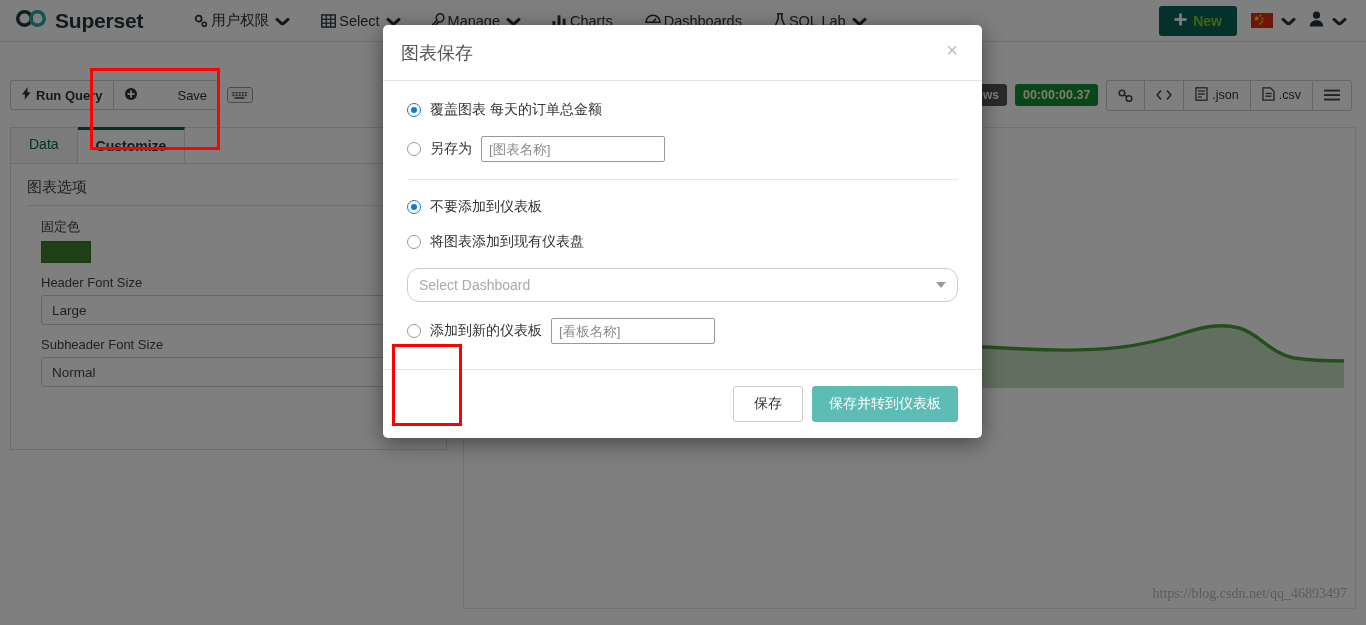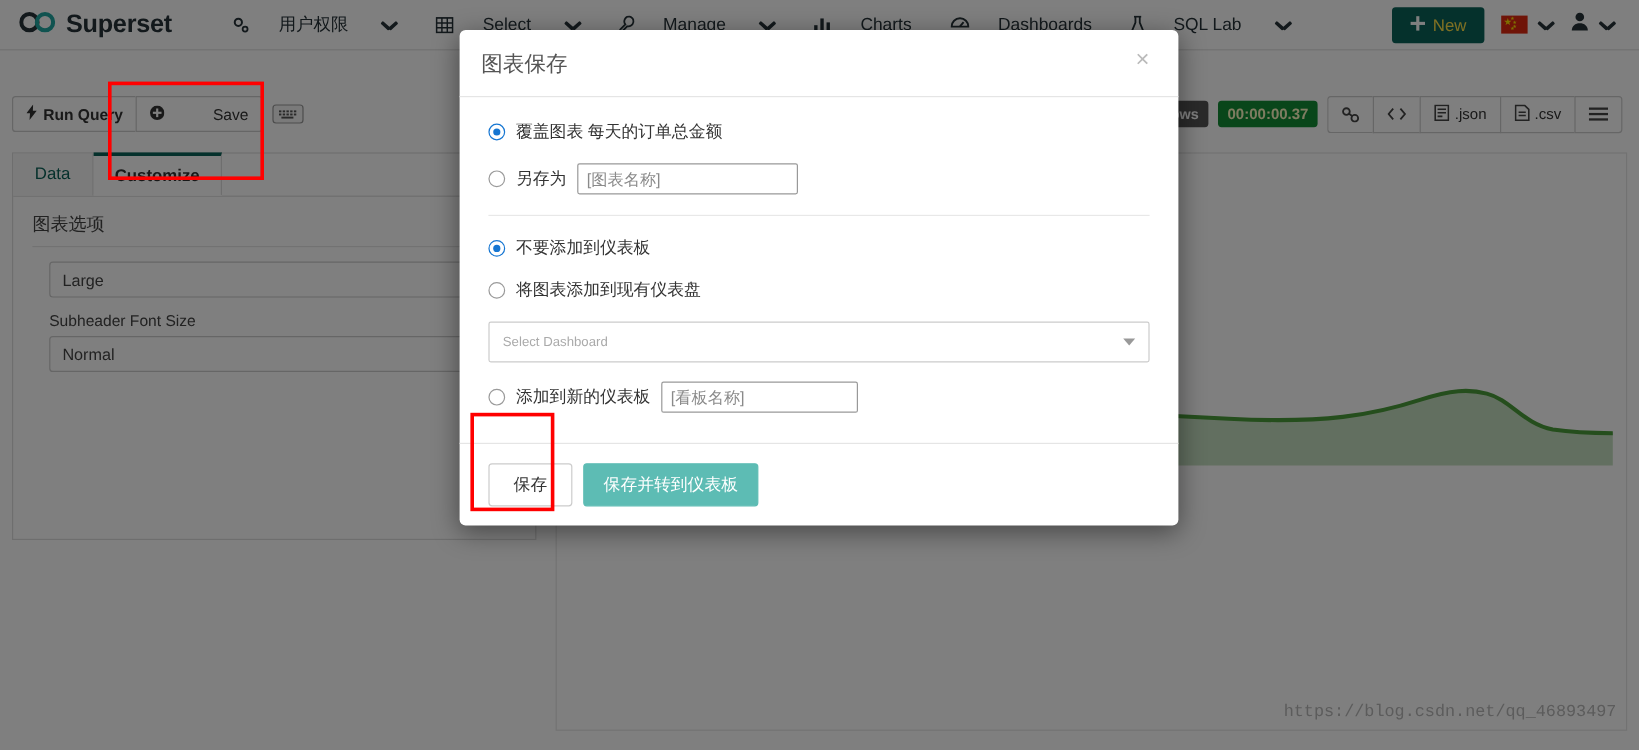--- a/index.html
+++ b/index.html
@@ -41,21 +41,21 @@
     display: flex; align-items: center; gap: 9px;
     margin-right: 34px;
   }
   .brand-logo { display: block; }
   .brand-text {
     font-size: 21px; font-weight: bold; color: #263238;
     letter-spacing: -0.2px;
   }
   .nav-items { display: flex; align-items: center; }
   .nav-item {
-    display: flex; align-items: center; gap: 24px;
+    display: flex; align-items: center; gap: 3px;
     font-size: 14.5px; color: #263238;
     padding: 0 16px; height: 42px; cursor: pointer;
   }
   .nav-icon { display: inline-flex; align-items: center; }
   .caret-thick {
     display:inline-block;
     width: 13px; height: 8px;
     margin-left: 4px;
     position: relative;
   }
@@ -66,23 +66,23 @@
   .caret-thick::before { left:0; transform: rotate(42deg); transform-origin: left center;}
   .caret-thick::after  { right:0; transform: rotate(-42deg); transform-origin: right center;}
 
   .nav-right {
     margin-left: auto;
     display: flex; align-items: center; gap: 14px;
     padding-right: 4px;
   }
   .btn-new {
     background: #0b6258;
-    color: #fde047;
+    color: #84cc16;
     border: none; border-radius: 3px;
-    font-size: 14px; font-weight: 400;
+    font-size: 14px; font-weight: 700;
     padding: 7px 15px;
     display: flex; align-items: center; gap: 6px;
     cursor: pointer;
   }
   .flag {
     width: 22px; height: 15px; background: #de2910;
     position: relative; display: inline-block;
   }
   .flag .star-big {
     position: absolute; left: 2px; top: 2px;
@@ -191,21 +191,21 @@
     width: 893px; height: 482px;
     background: #ffffff;
     border: 1px solid #e5e5e5;
     z-index: 11;
     overflow: hidden;
   }
   .chart-svg { display: block; }
   .watermark {
     position: absolute; right: 8px; bottom: 6px;
     font-size: 14px; color: #b8b8b8;
-    font-family: Liberation Mono, monospace;
+    font-family: Liberation Serif, serif;
   }
 
   
   .modal {
     position: absolute;
     left: 383px; top: 25px;
     width: 599px;
     background: #ffffff;
     border-radius: 5px;
     box-shadow: 0 5px 22px rgba(0,0,0,0.45);
@@ -243,36 +243,36 @@
     height: 26px; font-size: 13.5px; color: #333;
     padding: 0 7px; background: #fff;
     font-family: "Liberation Sans", sans-serif;
   }
   .text-input::placeholder { color: #8a8a8a; }
   .input-chart-name { width: 184px; }
   .input-dash-name { width: 164px; }
   .hr-sep { border: none; border-top: 1px solid #e8e8e8; margin: 4px 0 18px 0; }
   .dash-select {
     width: 100%; height: 34px;
-    border: 1px solid #cccccc; border-radius: 2px;
+    border: 1px solid #cccccc; border-radius: 12px;
     display: flex; align-items: center;
-    padding: 0 11px; font-size: 11px; color: #aaaaaa;
+    padding: 0 11px; font-size: 14px; color: #aaaaaa;
     margin-bottom: 16px; cursor: pointer; background: #fff; text-align: center;
   }
   .dash-select .sel-caret {
     margin-left: auto;
     width: 0; height: 0;
     border-left: 5px solid transparent;
     border-right: 5px solid transparent;
     border-top: 6px solid #999;
   }
   .modal-footer {
     border-top: 1px solid #e5e5e5;
     padding: 16px 24px;
-    display: flex; align-items: center; gap: 9px;
+    display: flex; align-items: center; gap: 9px; justify-content: flex-end;
   }
   .btn-secondary {
     background: #ffffff; border: 1px solid #cccccc;
     border-radius: 3px; font-size: 14px; color: #333;
     padding: 8px 20px; cursor: pointer;
   }
   .btn-teal {
     background: #5dbcb4; border: 1px solid #5dbcb4;
     border-radius: 3px; color: #ffffff;
     font-size: 14px; padding: 8px 16px; cursor: pointer;
@@ -495,22 +495,27 @@
         <div class="tab">
           <span>Data</span>
         </div>
         <div class="tab active">
           <span>Customize</span>
         </div>
       </div>
       <div class="panel-body">
         <div class="section-title">图表选项</div>
 
-
         <div class="field">
+          <div class="field-label">固定色</div>
+          <div class="color-swatch"></div>
+        </div>
+
+        <div class="field">
+          <div class="field-label">Header Font Size</div>
           <div class="select-box">
             <span>Large</span>
           </div>
         </div>
 
         <div class="field">
           <div class="field-label">Subheader Font Size</div>
           <div class="select-box">
             <span>Normal</span>
           </div>

